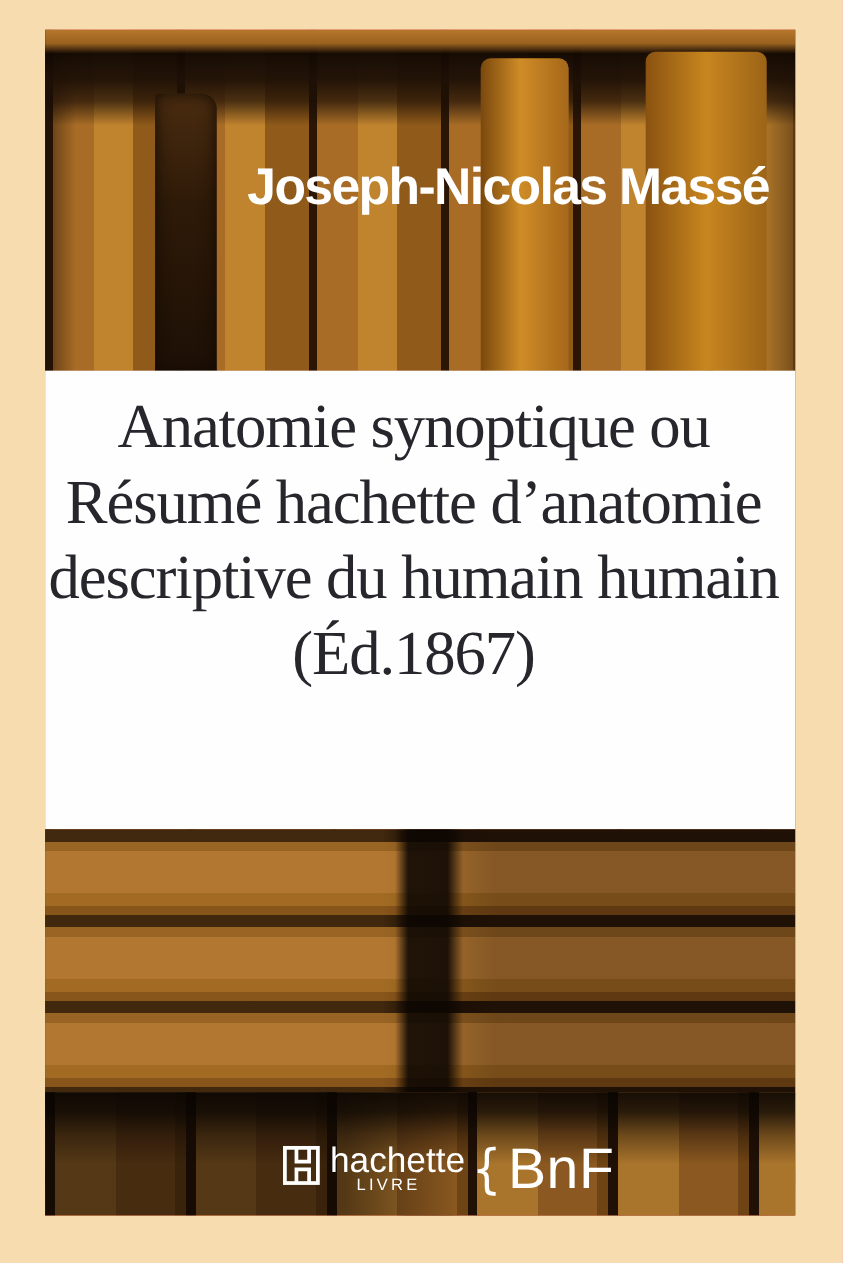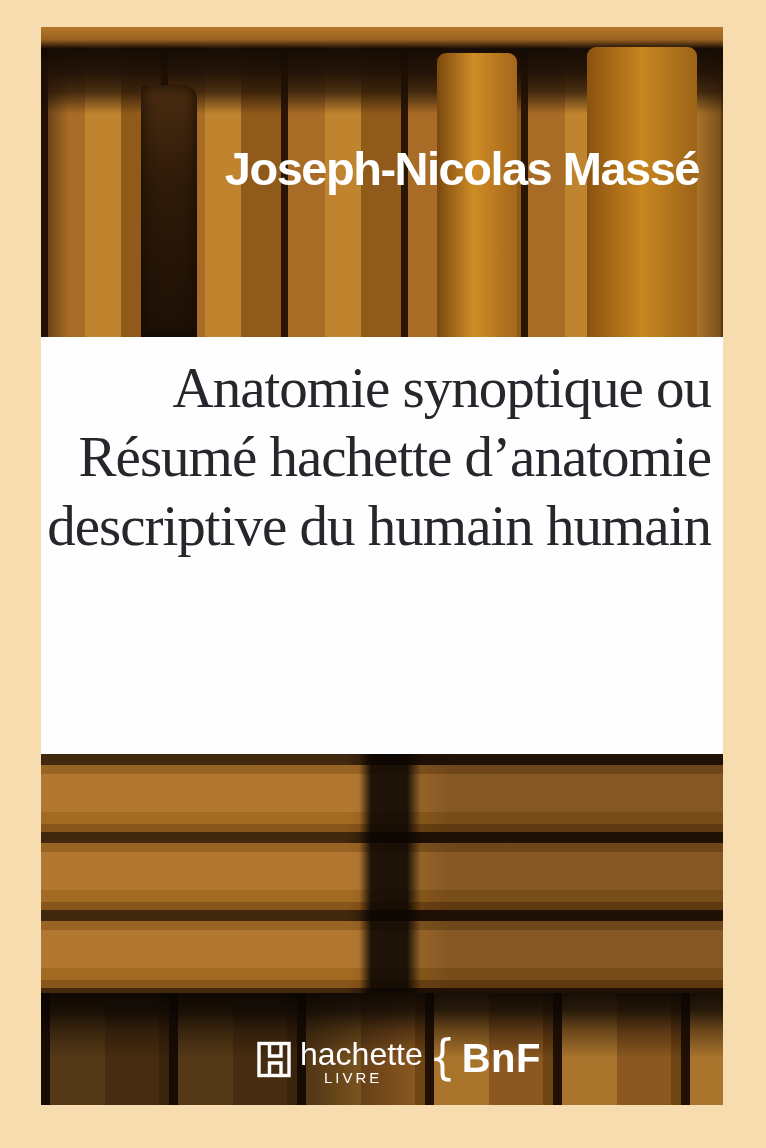--- a/index.html
+++ b/index.html
@@ -88,21 +88,21 @@
     color: #ffffff;
     font-size: 47px; font-weight: 700; letter-spacing: -1.5px;
     white-space: nowrap;
   }
   
   .title-band {
     position: absolute; left: 0; top: 310px; width: 682px; height: 417px;
     background: #fefefe;
     box-sizing: border-box;
     padding: 16px 12px 0 0;
-    text-align: right;
+    text-align: center;
   }
   .title-line {
     font-family: "Liberation Serif", serif;
     font-weight: 400;
     font-size: 57px; line-height: 69px;
     letter-spacing: -1px;
     color: #26262c;
     white-space: nowrap;
   }
   
@@ -126,21 +126,21 @@
     position: absolute; left: 388px; top: 2px;
     display: flex; align-items: center;
   }
   .bnf-brace {
     font-family: "DejaVu Sans", sans-serif;
     font-size: 42px; line-height: 1; font-weight: 400;
     transform: scaleY(1.15);
     margin-right: 6px;
   }
   .bnf-name {
-    font-size: 40px; font-weight: 700; letter-spacing: 0.5px; line-height: 1;
+    font-size: 52px; font-weight: 400; letter-spacing: 0.5px; line-height: 1;
   }
 </style>
 </head>
 <body>
 
 <div class="cover">
 
   <div class="photo">
 
     <div class="books-top">
@@ -148,20 +148,21 @@
       <div class="spine spine-bright"></div>
       <div class="spine spine-right"></div>
     </div>
 
     <div class="author">Joseph-Nicolas Massé</div>
 
     <div class="title-band">
       <div class="title-line">Anatomie synoptique ou</div>
       <div class="title-line">Résumé hachette d’anatomie</div>
       <div class="title-line">descriptive du humain humain</div>
+      <div class="title-line">(Éd.1867)</div>
     </div>
 
     <div class="books-bottom">
       <div class="books-bottom-row"></div>
     </div>
 
     <div class="logos">
 
       <div class="hachette">
         <svg class="hachette-icon" width="34" height="37" viewBox="0 0 34 37" aria-hidden="true">

